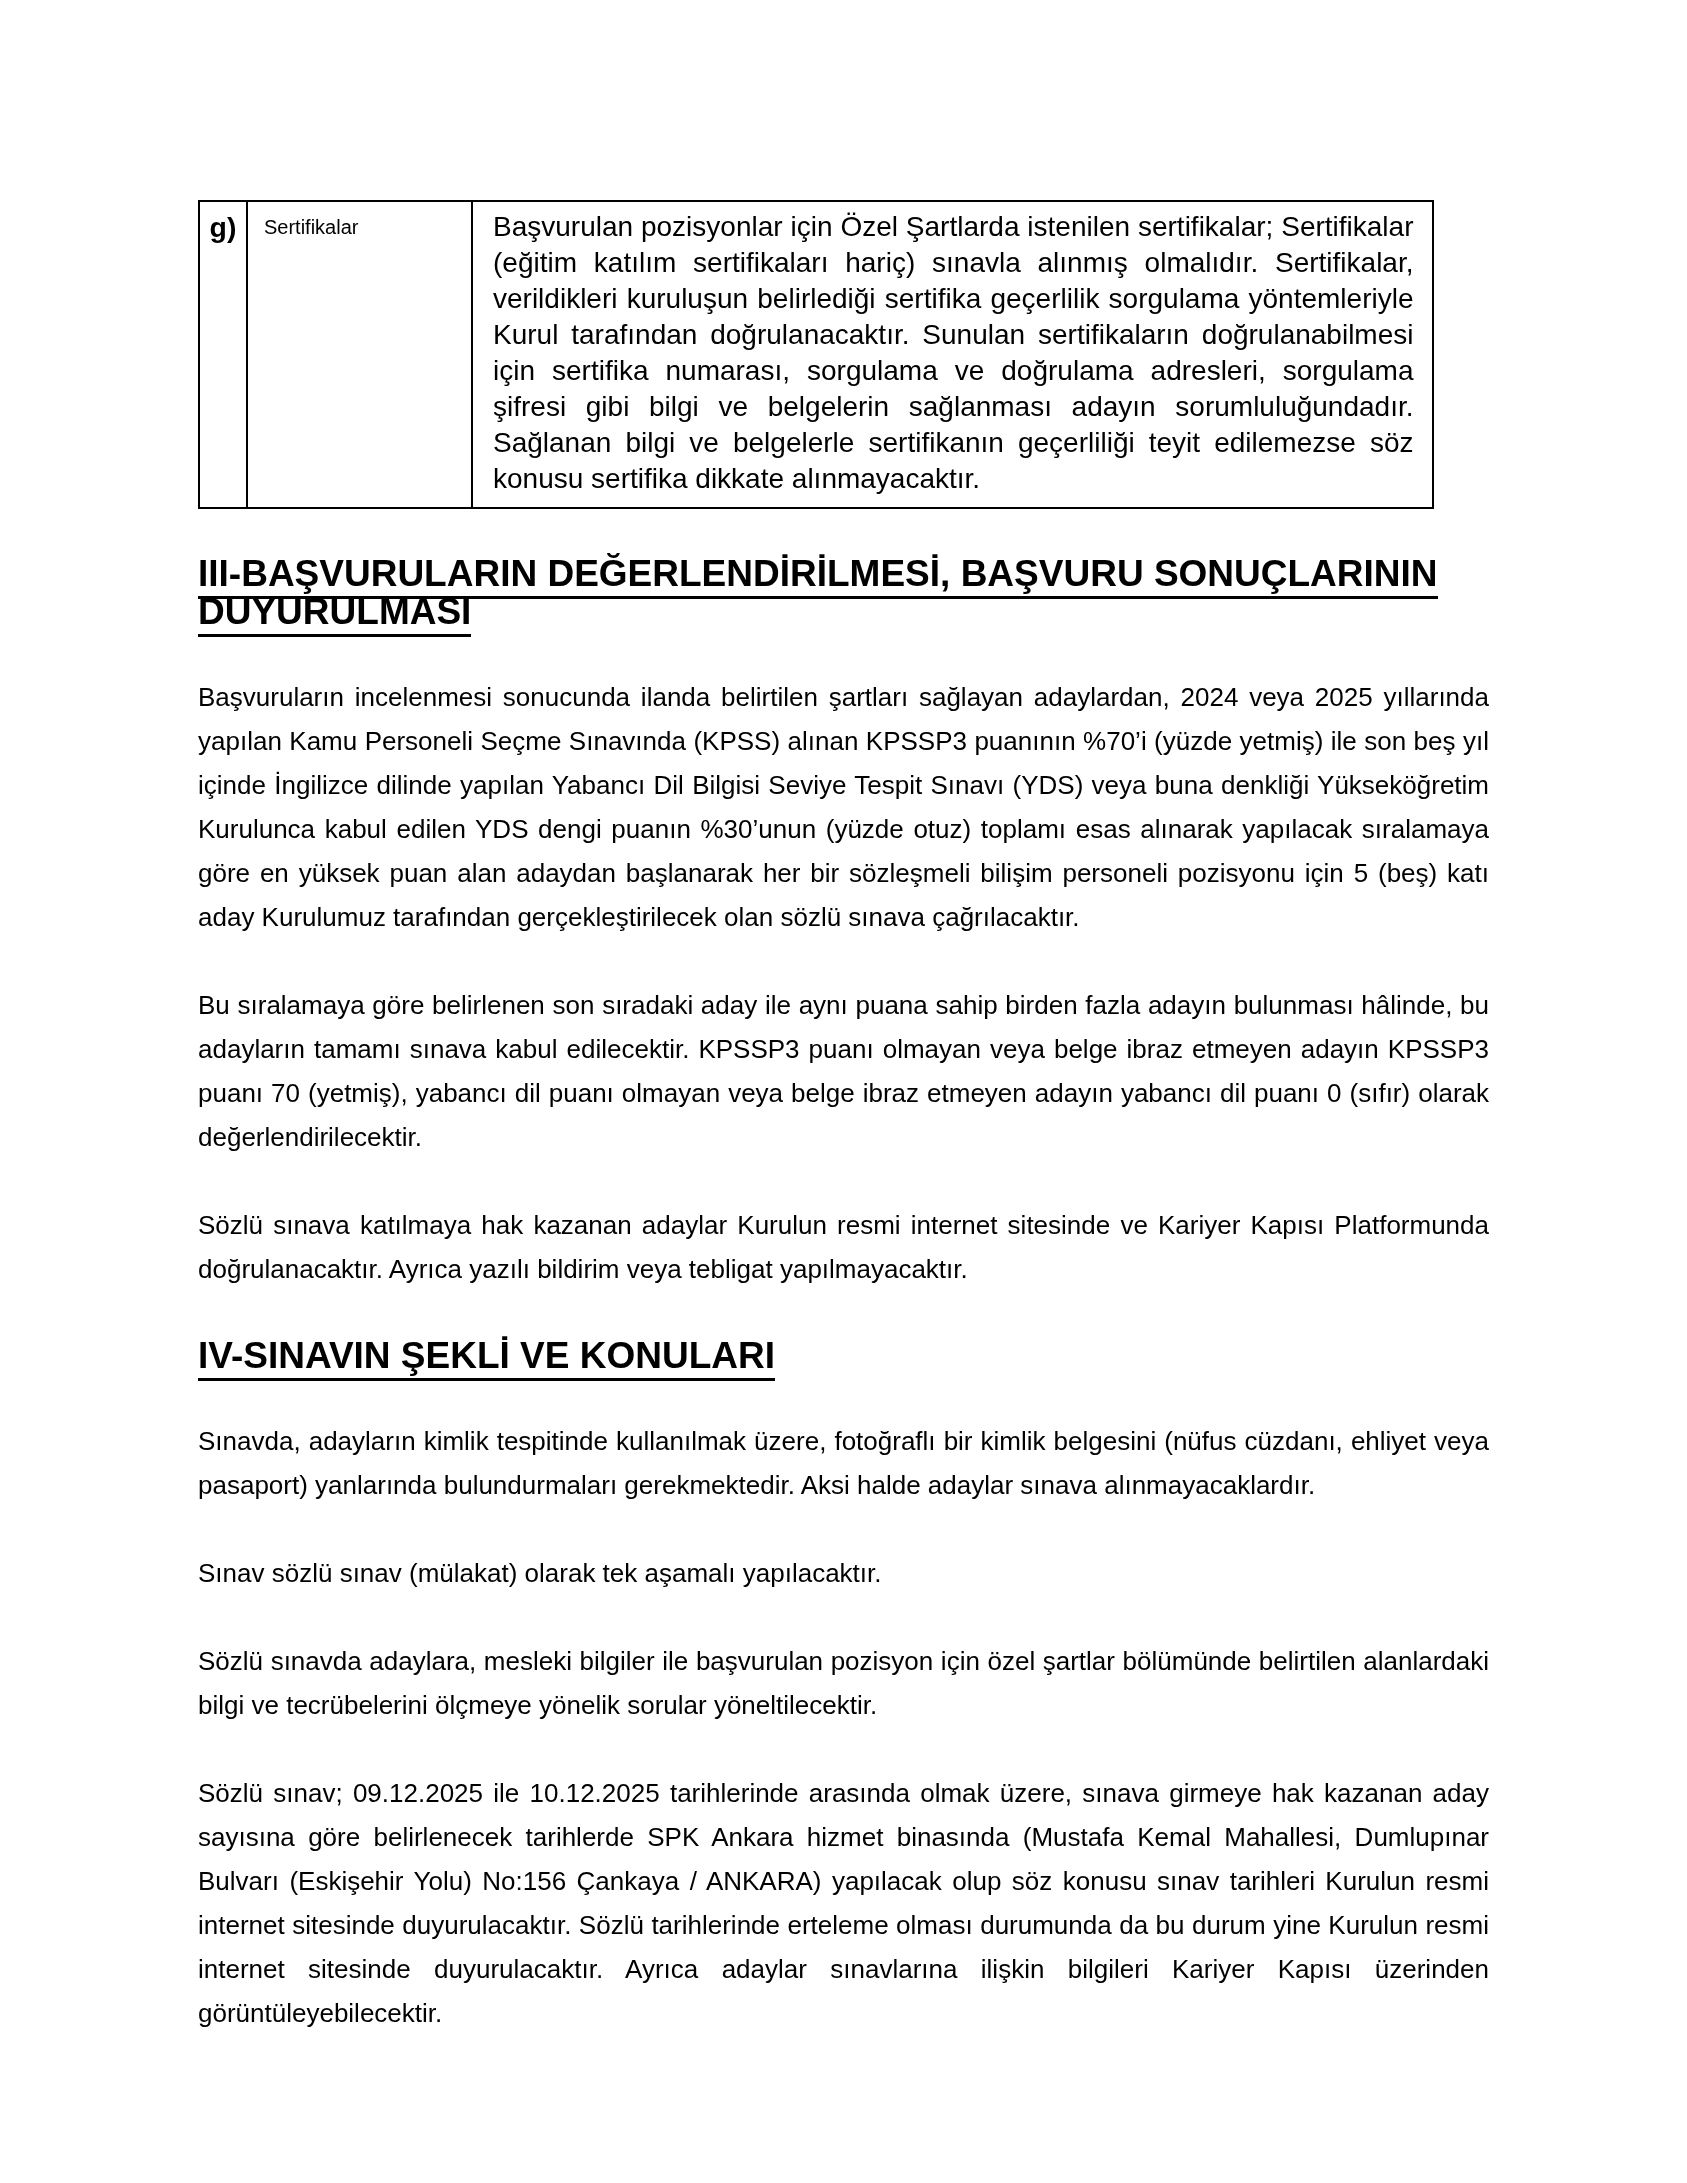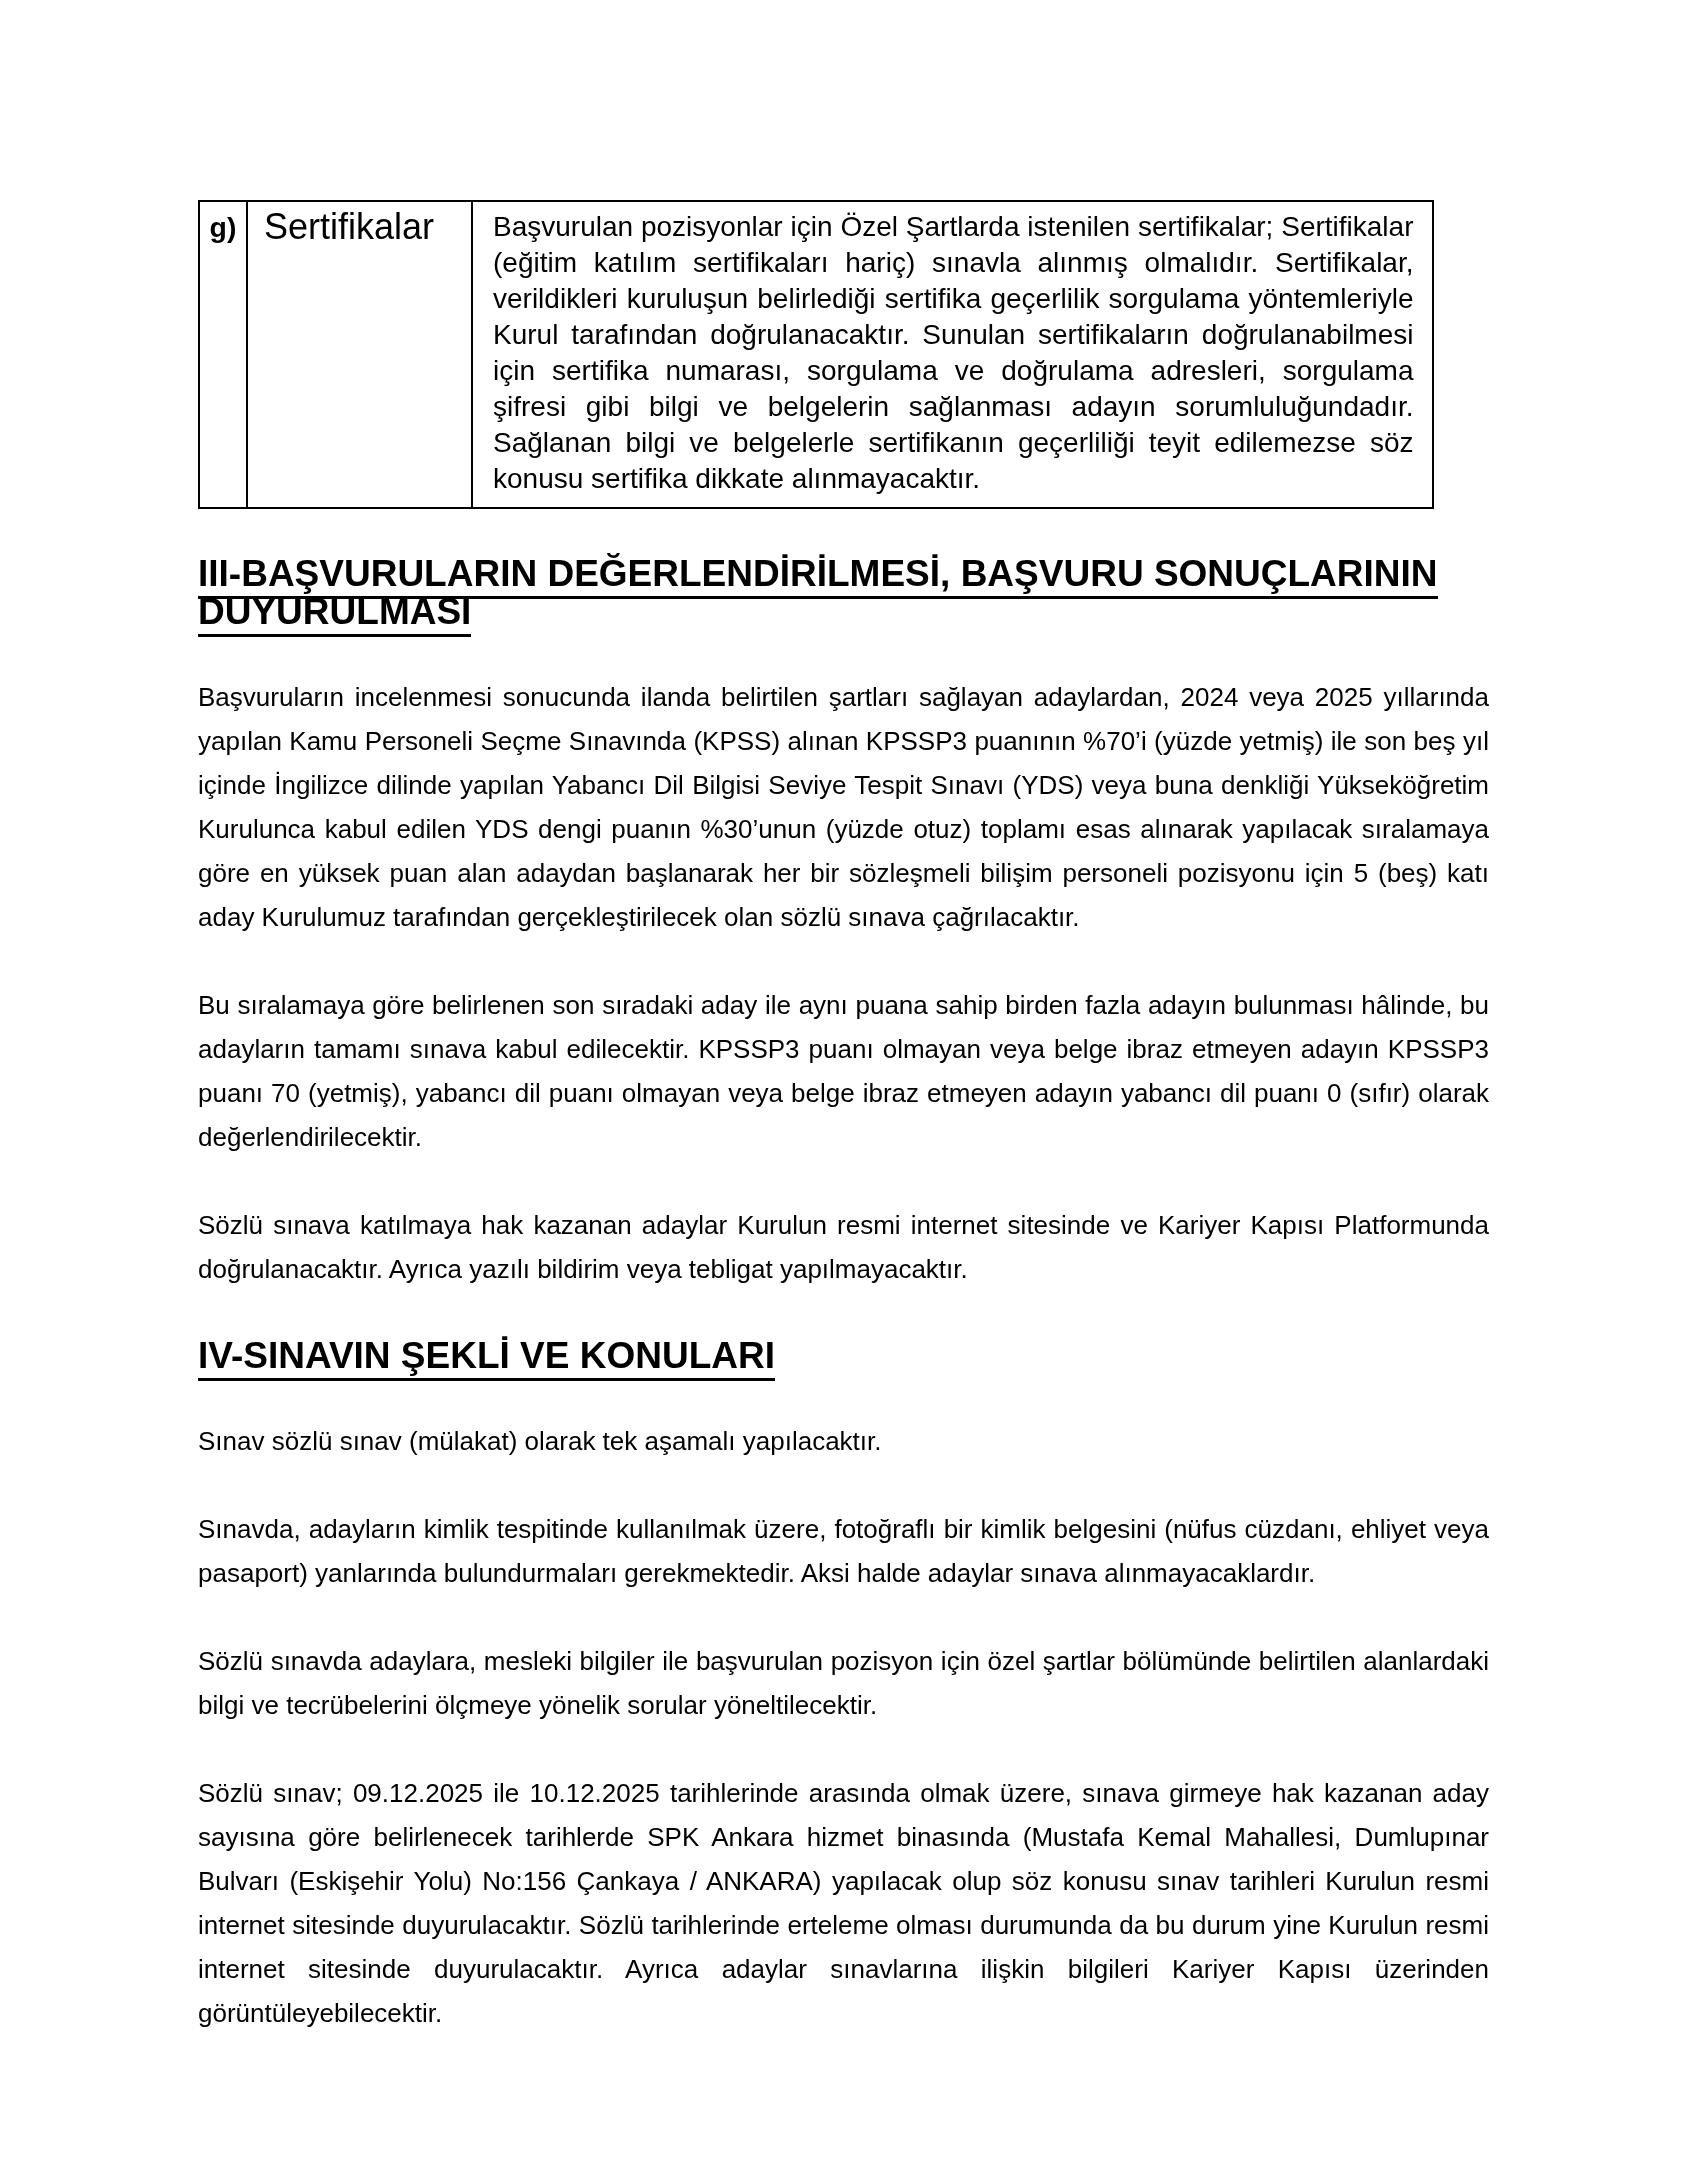--- a/index.html
+++ b/index.html
@@ -33,21 +33,21 @@
   td.cell-marker {
     width: 48px;
     text-align: center;
     font-weight: bold;
     font-size: 28.4px;
     line-height: 36px;
     padding: 6.6px 2.6px 6.6px 2.6px;
   }
   td.cell-label {
     width: 225px;
-    font-size: 36px;
+    font-size: 20px;
     line-height: 36px;
     padding: 6.6px 13.2px 6.6px 16px;
   }
   td.cell-text {
     width: 961px;
     padding: 6.6px 18.5px 10.6px 20px;
     border-radius: 13px;
   }
   .cell-justified {
     font-size: 28px;
@@ -107,20 +107,20 @@
     </div>
 
     <p class="body-par">Başvuruların incelenmesi sonucunda ilanda belirtilen şartları sağlayan adaylardan, 2024 veya 2025 yıllarında yapılan Kamu Personeli Seçme Sınavında (KPSS) alınan KPSSP3 puanının %70’i (yüzde yetmiş) ile son beş yıl içinde İngilizce dilinde yapılan Yabancı Dil Bilgisi Seviye Tespit Sınavı (YDS) veya buna denkliği Yükseköğretim Kurulunca kabul edilen YDS dengi puanın %30’unun (yüzde otuz) toplamı esas alınarak yapılacak sıralamaya göre en yüksek puan alan adaydan başlanarak her bir sözleşmeli bilişim personeli pozisyonu için 5 (beş) katı aday Kurulumuz tarafından gerçekleştirilecek olan sözlü sınava çağrılacaktır.</p>
     <p class="body-par">Bu sıralamaya göre belirlenen son sıradaki aday ile aynı puana sahip birden fazla adayın bulunması hâlinde, bu adayların tamamı sınava kabul edilecektir. KPSSP3 puanı olmayan veya belge ibraz etmeyen adayın KPSSP3 puanı 70 (yetmiş), yabancı dil puanı olmayan veya belge ibraz etmeyen adayın yabancı dil puanı 0 (sıfır) olarak değerlendirilecektir.</p>
     <p class="body-par">Sözlü sınava katılmaya hak kazanan adaylar Kurulun resmi internet sitesinde ve Kariyer Kapısı Platformunda doğrulanacaktır. Ayrıca yazılı bildirim veya tebligat yapılmayacaktır.</p>
 
     <div class="sec-heading">
       <span class="heading-underline">IV-SINAVIN ŞEKLİ VE KONULARI</span>
     </div>
 
+    <p class="body-par">Sınavda, adayların kimlik tespitinde kullanılmak üzere, fotoğraflı bir kimlik belgesini (nüfus cüzdanı, ehliyet veya pasaport) yanlarında bulundurmaları gerekmektedir. Aksi halde adaylar sınava alınmayacaklardır.</p>
     <p class="body-par">Sınav sözlü sınav (mülakat) olarak tek aşamalı yapılacaktır.</p>
-    <p class="body-par">Sınavda, adayların kimlik tespitinde kullanılmak üzere, fotoğraflı bir kimlik belgesini (nüfus cüzdanı, ehliyet veya pasaport) yanlarında bulundurmaları gerekmektedir. Aksi halde adaylar sınava alınmayacaklardır.</p>
     <p class="body-par">Sözlü sınavda adaylara, mesleki bilgiler ile başvurulan pozisyon için özel şartlar bölümünde belirtilen alanlardaki bilgi ve tecrübelerini ölçmeye yönelik sorular yöneltilecektir.</p>
     <p class="body-par">Sözlü sınav; 09.12.2025 ile 10.12.2025 tarihlerinde arasında olmak üzere, sınava girmeye hak kazanan aday sayısına göre belirlenecek tarihlerde SPK Ankara hizmet binasında (Mustafa Kemal Mahallesi, Dumlupınar Bulvarı (Eskişehir Yolu) No:156 Çankaya / ANKARA) yapılacak olup söz konusu sınav tarihleri Kurulun resmi internet sitesinde duyurulacaktır. Sözlü tarihlerinde erteleme olması durumunda da bu durum yine Kurulun resmi internet sitesinde duyurulacaktır. Ayrıca adaylar sınavlarına ilişkin bilgileri Kariyer Kapısı üzerinden görüntüleyebilecektir.</p>
 
   </div>
 </div>
 
 
 </body></html>

